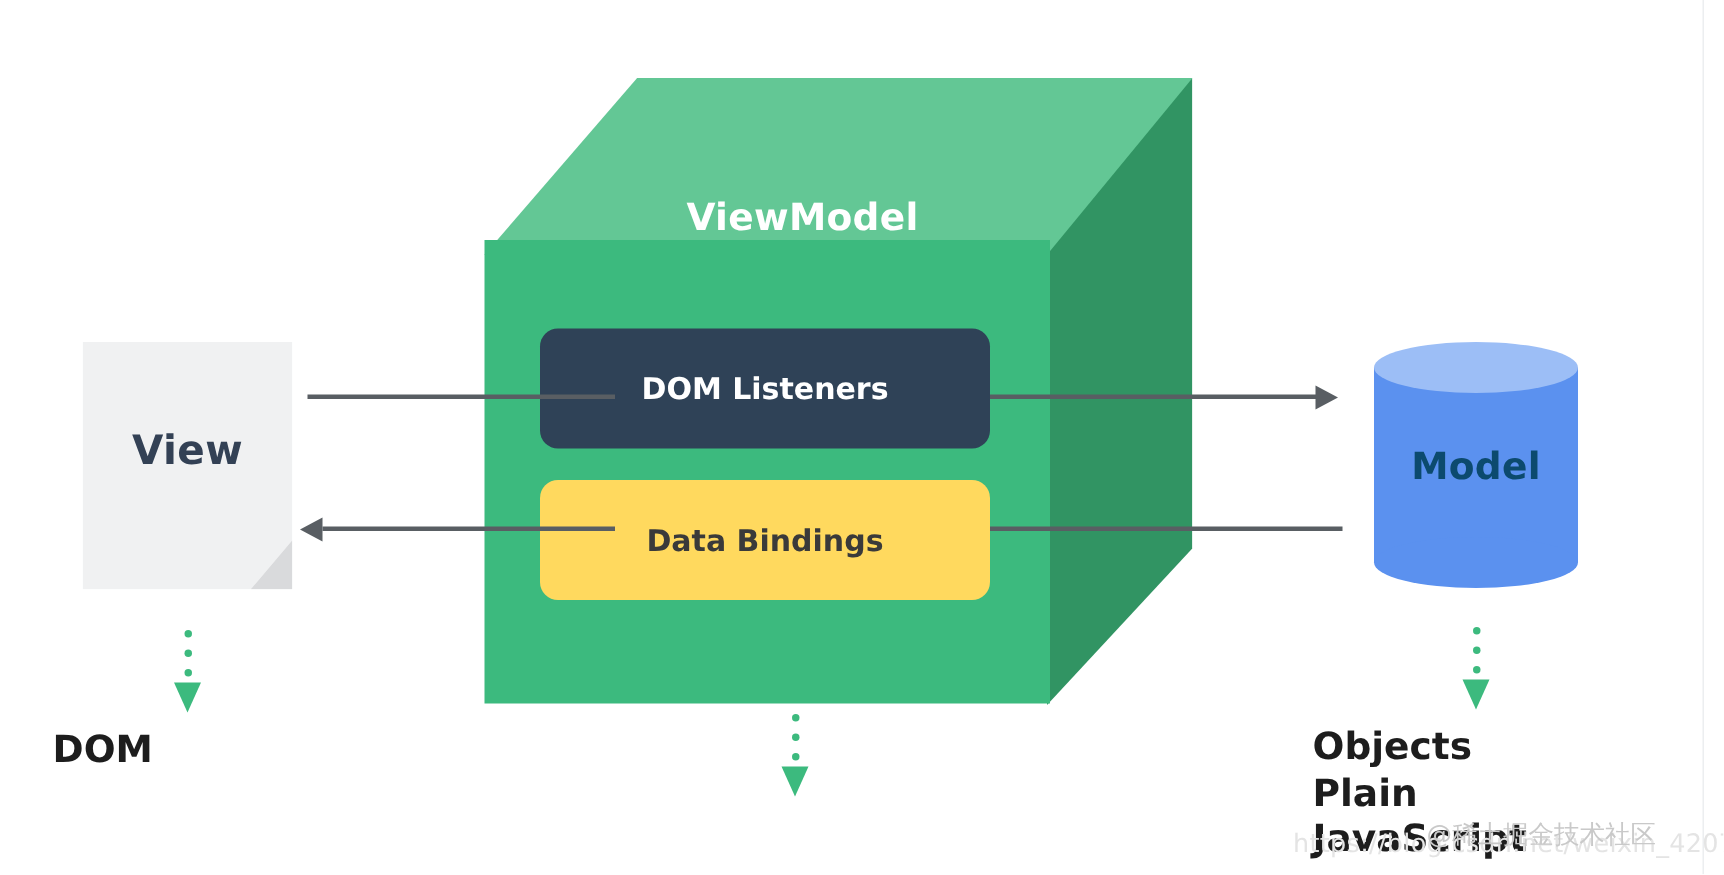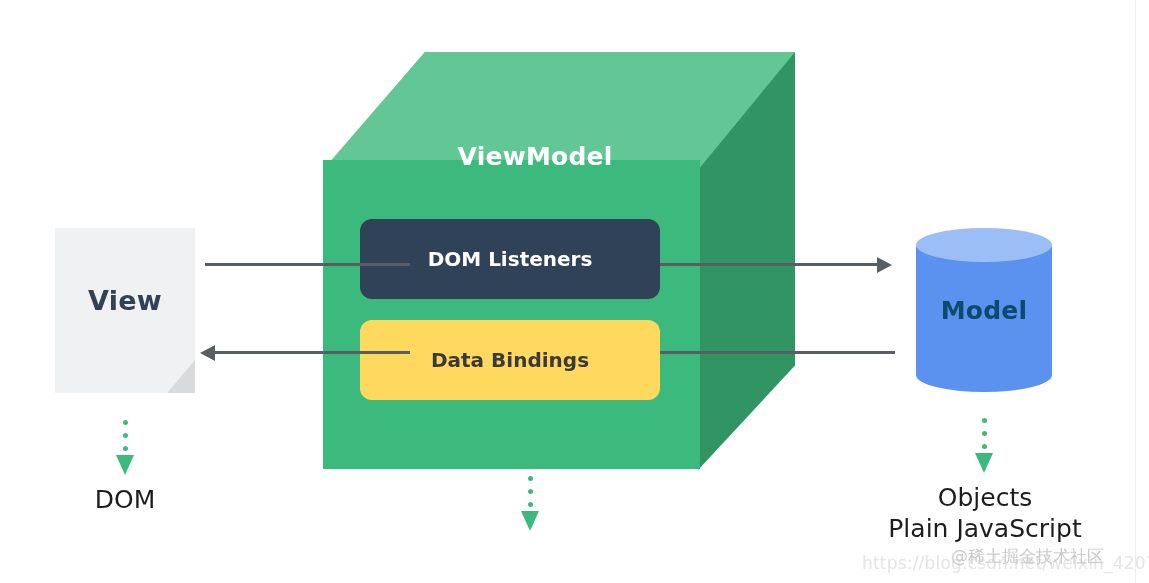--- a/index.html
+++ b/index.html
@@ -106,21 +106,20 @@
   .cube .cube-title {
     position: absolute;
     left: 0;
     top: 78px;
     width: 520px;
     text-align: center;
     font-size: 25px;
     font-weight: bold;
     color: #ffffff;
     letter-spacing: 0.2px;
-    margin-top: 12px;
   }
 
   
   .chip {
     position: absolute;
     left: 360px;
     width: 300px;
     height: 80px;
     border-radius: 12px;
     display: flex;
@@ -215,25 +214,25 @@
   .dot-tip {
     position: absolute;
     width: 0;
     height: 0;
     border-left: 9px solid transparent;
     border-right: 9px solid transparent;
     border-top: 20px solid #3cba7e;
   }
   .caption {
     position: absolute;
-    text-align: center;
+    text-align: left;
     font-size: 25px;
     color: #1d1d1d;
     line-height: 1.22;
-    font-weight: normal;
+    font-weight: bold;
   }
 
   
   .wm-url {
     position: absolute;
     left: 862px;
     top: 553px;
     font-size: 17px;
     color: #e4e4e4;
     letter-spacing: 0.2px;

